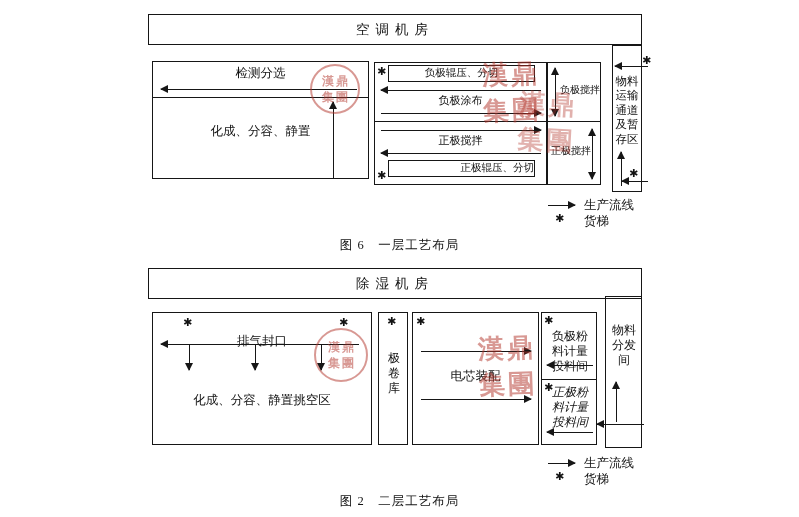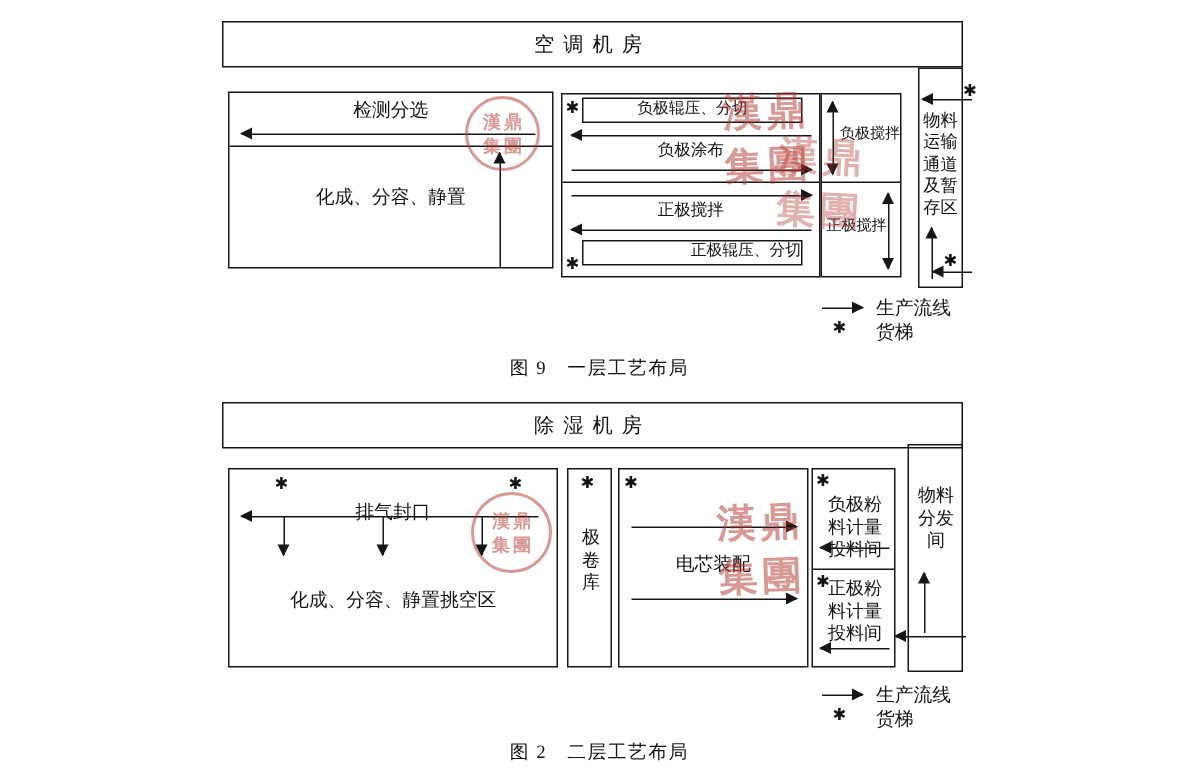--- a/index.html
+++ b/index.html
@@ -81,21 +81,21 @@
   <div class="ha l" style="left:615px;top:66px;width:33px;"></div>
   <span class="star" style="left:642px;top:55px;">✱</span>
   <div class="ha l" style="left:622px;top:181px;width:26px;"></div>
   <span class="star" style="left:629px;top:168px;">✱</span>
 
   <div class="ha r thick" style="left:548px;top:205px;width:27px;"></div>
   <div class="lbl" style="left:584px;top:198px;">生产流线</div>
   <span class="star" style="left:555px;top:213px;">✱</span>
   <div class="lbl" style="left:584px;top:214px;">货梯</div>
 
-  <div class="cap" style="top:237px;">图 9　一层工艺布局</div>
+  <div class="cap" style="top:237px;">图 6　一层工艺布局</div>
 
   <div class="bx hd" style="left:148px;top:268px;width:494px;height:31px;">
     <span>除湿机房</span>
   </div>
 
   <div class="bx" style="left:152px;top:312px;width:220px;height:133px;">
     <span class="star" style="left:30px;top:4px;">✱</span>
     <span class="star" style="left:186px;top:4px;">✱</span>
     <div class="lbl lc" style="top:5px;margin-top:16px;">排气封口</div>
     <div class="ha l" style="left:8px;top:31px;width:198px;"></div>
@@ -116,21 +116,21 @@
     <div class="lbl lc" style="top:56px;">电芯装配</div>
     <div class="ha r" style="left:8px;top:86px;width:110px;"></div>
   </div>
 
   <div class="bx" style="left:541px;top:312px;width:56px;height:133px;">
     <div class="hline" style="left:0;top:66px;width:100%;"></div>
     <span class="star" style="left:2px;top:2px;">✱</span>
     <div class="wrap" style="left:7px;top:16px;width:42px;font-size:12px;">负极粉料计量投料间</div>
     <div class="ha l" style="left:5px;top:52px;width:46px;"></div>
     <span class="star" style="left:2px;top:69px;">✱</span>
-    <div class="wrap" style="left:7px;top:72px;width:42px;font-size:12px;">正极粉料计量投料间</div>
+    <div class="wrap" style="left:7px;top:72px;width:42px;font-size:12px;font-style:italic;">正极粉料计量投料间</div>
     <div class="ha l" style="left:5px;top:119px;width:46px;"></div>
   </div>
 
   <div class="bx" style="left:605px;top:296px;width:37px;height:152px;">
     <div class="wrap" style="left:3px;top:26px;width:30px;font-size:12px;">物料分发间</div>
     <div class="va u" style="left:10px;top:85px;height:40px;"></div>
   </div>
   <div class="ha l" style="left:597px;top:424px;width:47px;"></div>
 
   <div class="ha r thick" style="left:548px;top:463px;width:27px;"></div>

